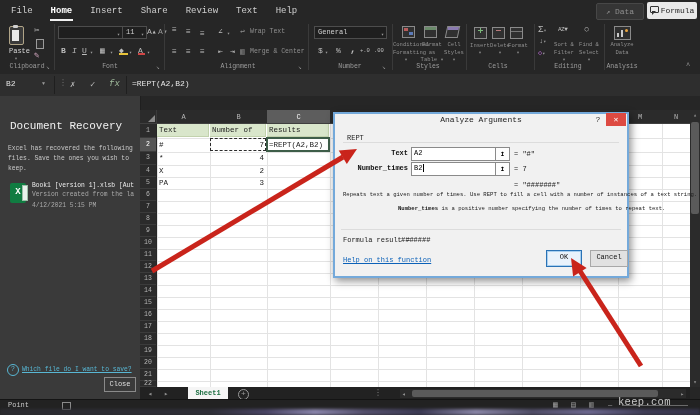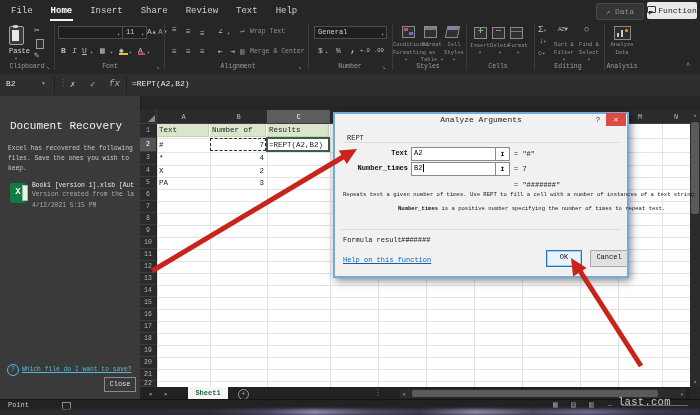--- a/index.html
+++ b/index.html
@@ -91,21 +91,21 @@
         <div class="rtab">Share</div>
         <div class="rtab">Review</div>
         <div class="rtab">Text</div>
         <div class="rtab">Help</div>
       </div>
     <div id="share-btn" class="a">
       <span style="font-size:7px;">↗</span>
       <span>Data</span>
     </div>
     <div id="comments-btn" class="a">
-      <span class="bubble"></span><span>Function</span>
+      <span class="bubble"></span><span>Formula</span>
     </div>
   </div>
 
   <div id="ribbon" class="a">
 
     <div class="a" style="left:9px;top:4px;">
       <div class="clipboard"></div>
       <div class="txt" style="font-size:7px;color:#d8d8d8;margin-top:2px;text-align:center;width:14px;">Paste</div>
       <div class="dd" style="text-align:center;width:14px;">▾</div>
     </div>
@@ -418,14 +418,14 @@
     <div class="a txt" style="left:8px;top:1px;font-size:7px;color:#c8c8c8;">Point</div>
     <div class="a" style="left:62px;top:2px;width:7px;height:6px;border:1px solid #8a8a8a;"></div>
     <div class="a" style="left:553px;top:0px;font-size:8px;color:#9a9a9a;">▦</div>
     <div class="a" style="left:571px;top:0px;font-size:8px;color:#9a9a9a;">▤</div>
     <div class="a" style="left:589px;top:0px;font-size:8px;color:#9a9a9a;">▥</div>
     <div class="a" style="left:608px;top:1px;font-size:7px;color:#9a9a9a;">—</div>
     <div class="a" style="left:622px;top:5px;width:66px;height:1px;background:#6a6a6a;"></div>
   </div>
 
   <div id="blurband" class="a"></div>
-  <div id="watermark" class="a txt">last.com</div>
+  <div id="watermark" class="a txt">keep.com</div>
 </div>
 
 </body></html>

